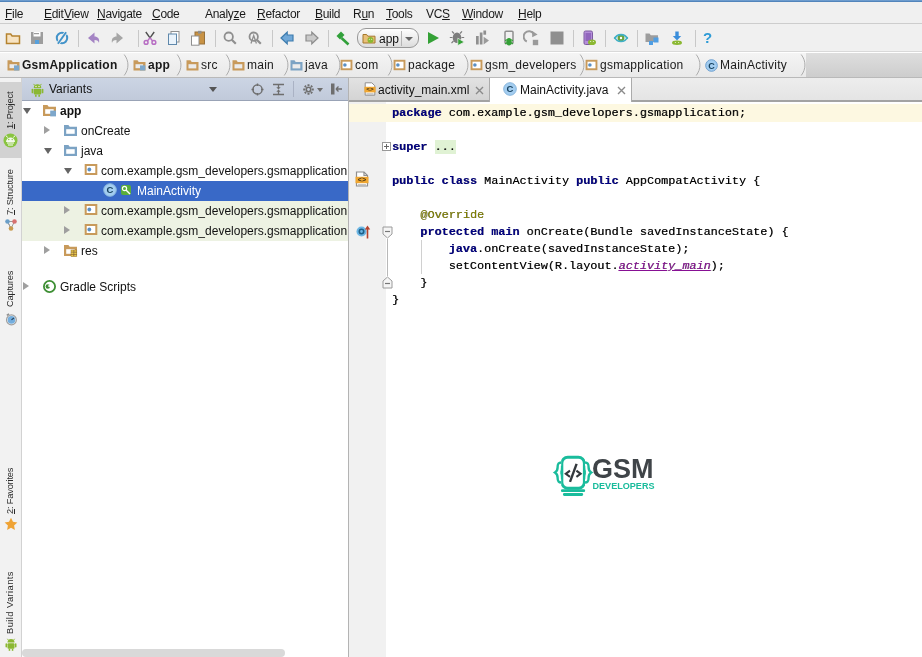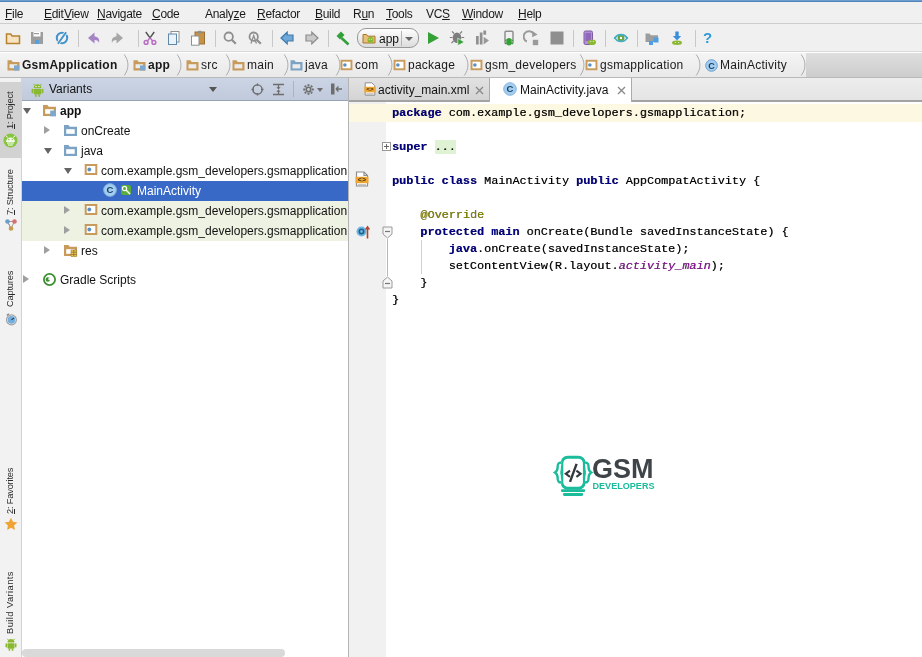--- a/index.html
+++ b/index.html
@@ -36,21 +36,21 @@
 #tab1 { left:349px; top:78px; width:142px; height:22px; background:linear-gradient(#e2e2e2,#d4d4d4); border-right:1px solid #a6a6a6; }
 #tab2 { left:489px; top:78px; width:143px; height:24px; background:#fff; border-left:1px solid #ababab; border-right:1px solid #ababab; }
 .tabtext { position:absolute; top:5px; font-size:12px; color:#111; }
 .closex { position:absolute; top:6px; font-size:11px; color:#8a8a8a; font-weight:bold; }
 #editor { left:349px; top:102px; width:573px; height:555px; background:#fff; }
 #gutter { left:349px; top:102px; width:37px; height:555px; background:#f1f1f1; }
 #caretrow { left:349px; top:104px; width:573px; height:18px; background:#fdf8e1; }
 .cl { position:absolute; left:392px; height:17px; line-height:17px; font-family:"Liberation Mono",monospace; font-size:11.8px; white-space:pre; color:#000; text-shadow:0.4px 0 0 rgba(0,0,0,0.55); }
 .kw { color:#000080; font-weight:bold; }
 .ann { color:#808000; }
-.field { color:#871094; font-style:italic; }
+.field { color:#871094; font-style:italic; text-decoration:underline; }
 </style>
 </head>
 <body>
 <div id="topline" class="abs"></div>
 <div id="menubar" class="abs">
 <span style="left:5px"><u>F</u>ile</span>
 <span style="left:44px"><u>E</u>dit</span>
 <span style="left:64px"><u>V</u>iew</span>
 <span style="left:97px"><u>N</u>avigate</span>
 <span style="left:152px"><u>C</u>ode</span>
@@ -442,21 +442,21 @@
           <rect x="8" y="7" width="2.8" height="2"></rect>
           <rect x="11" y="7" width="2.8" height="2"></rect>
           <rect x="8" y="9.3" width="2.8" height="2"></rect>
           <rect x="11" y="9.3" width="2.8" height="2"></rect>
           <rect x="8" y="11.6" width="2.8" height="2"></rect>
           <rect x="11" y="11.6" width="2.8" height="2"></rect>
         </g>
       </svg>
       <span class="lbl" style="left:59px">res</span>
     </div>
-<div class="trow" style="top:270px">
+<div class="trow" style="top:277px">
       <div class="tri-r" style="left:1px"></div>
       <svg class="ticon" style="left:20px" width="15" height="15" viewBox="0 0 15 15">
         <circle cx="7.5" cy="7.5" r="5.6" fill="none" stroke="#3e8f34" stroke-width="1.8"></circle>
         <circle cx="5.8" cy="7.5" r="2.2" fill="#3e8f34"></circle>
         <circle cx="7.2" cy="7" r="1" fill="#fff"></circle>
       </svg>
       <span class="lbl" style="left:38px">Gradle Scripts</span>
     </div>
 </div>
 <div id="splitter" class="abs"></div>

